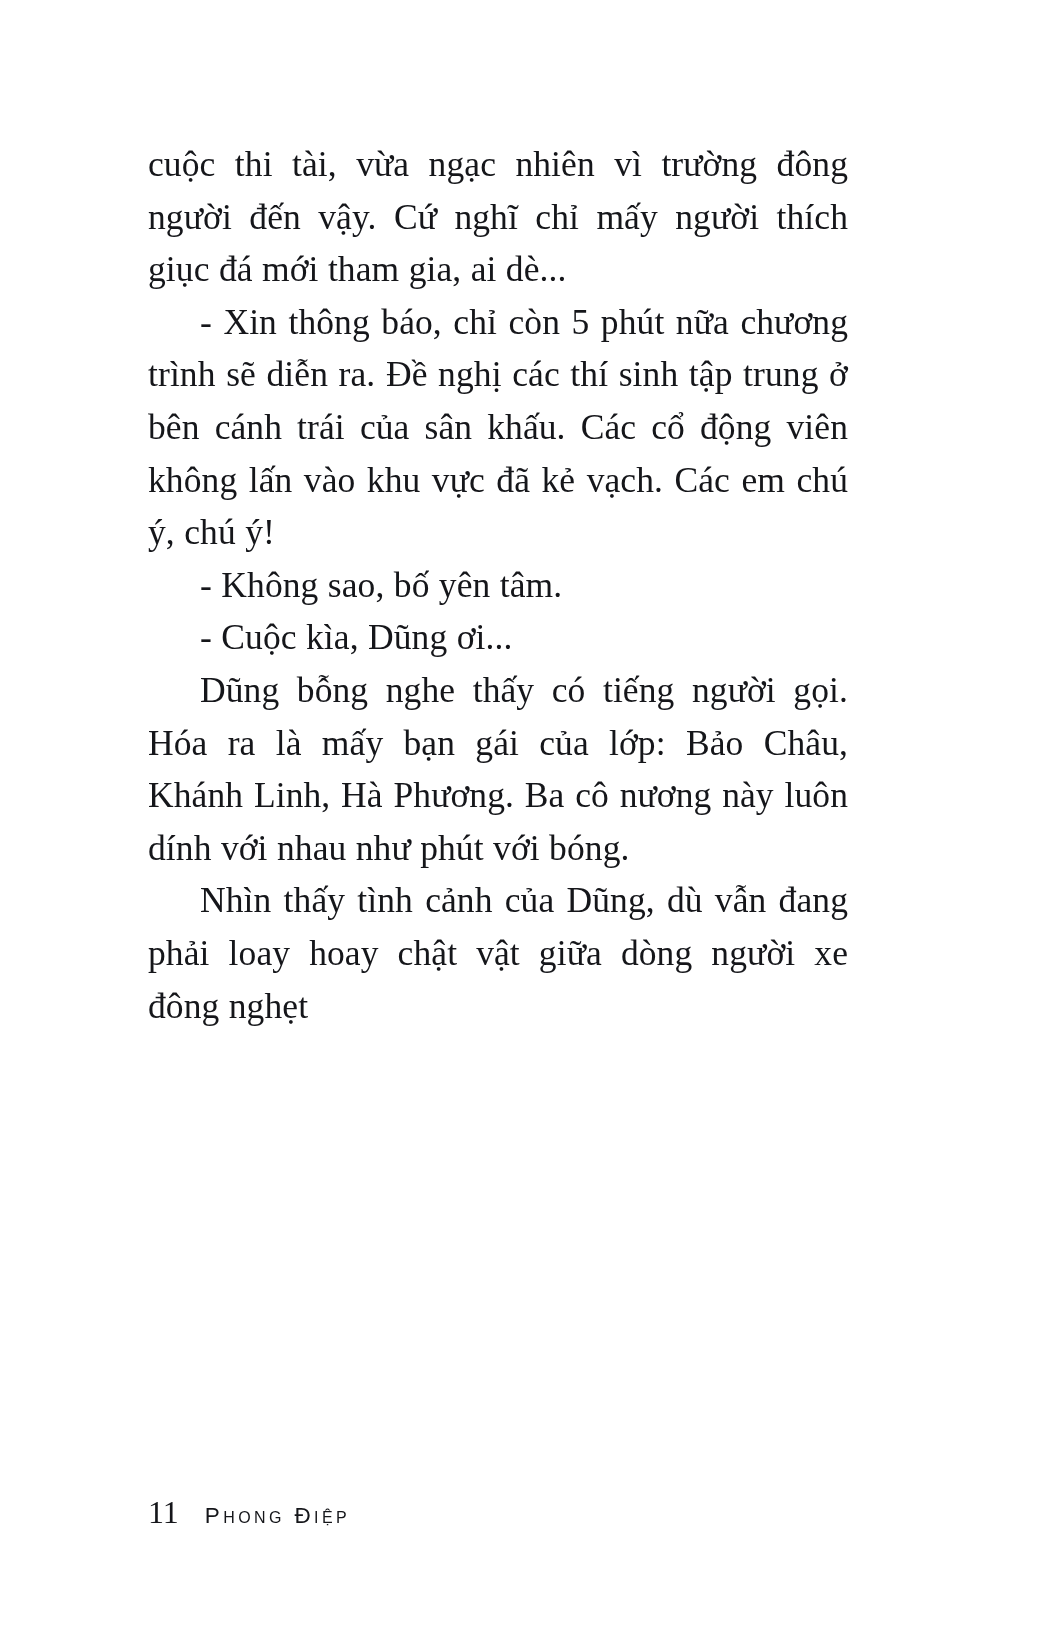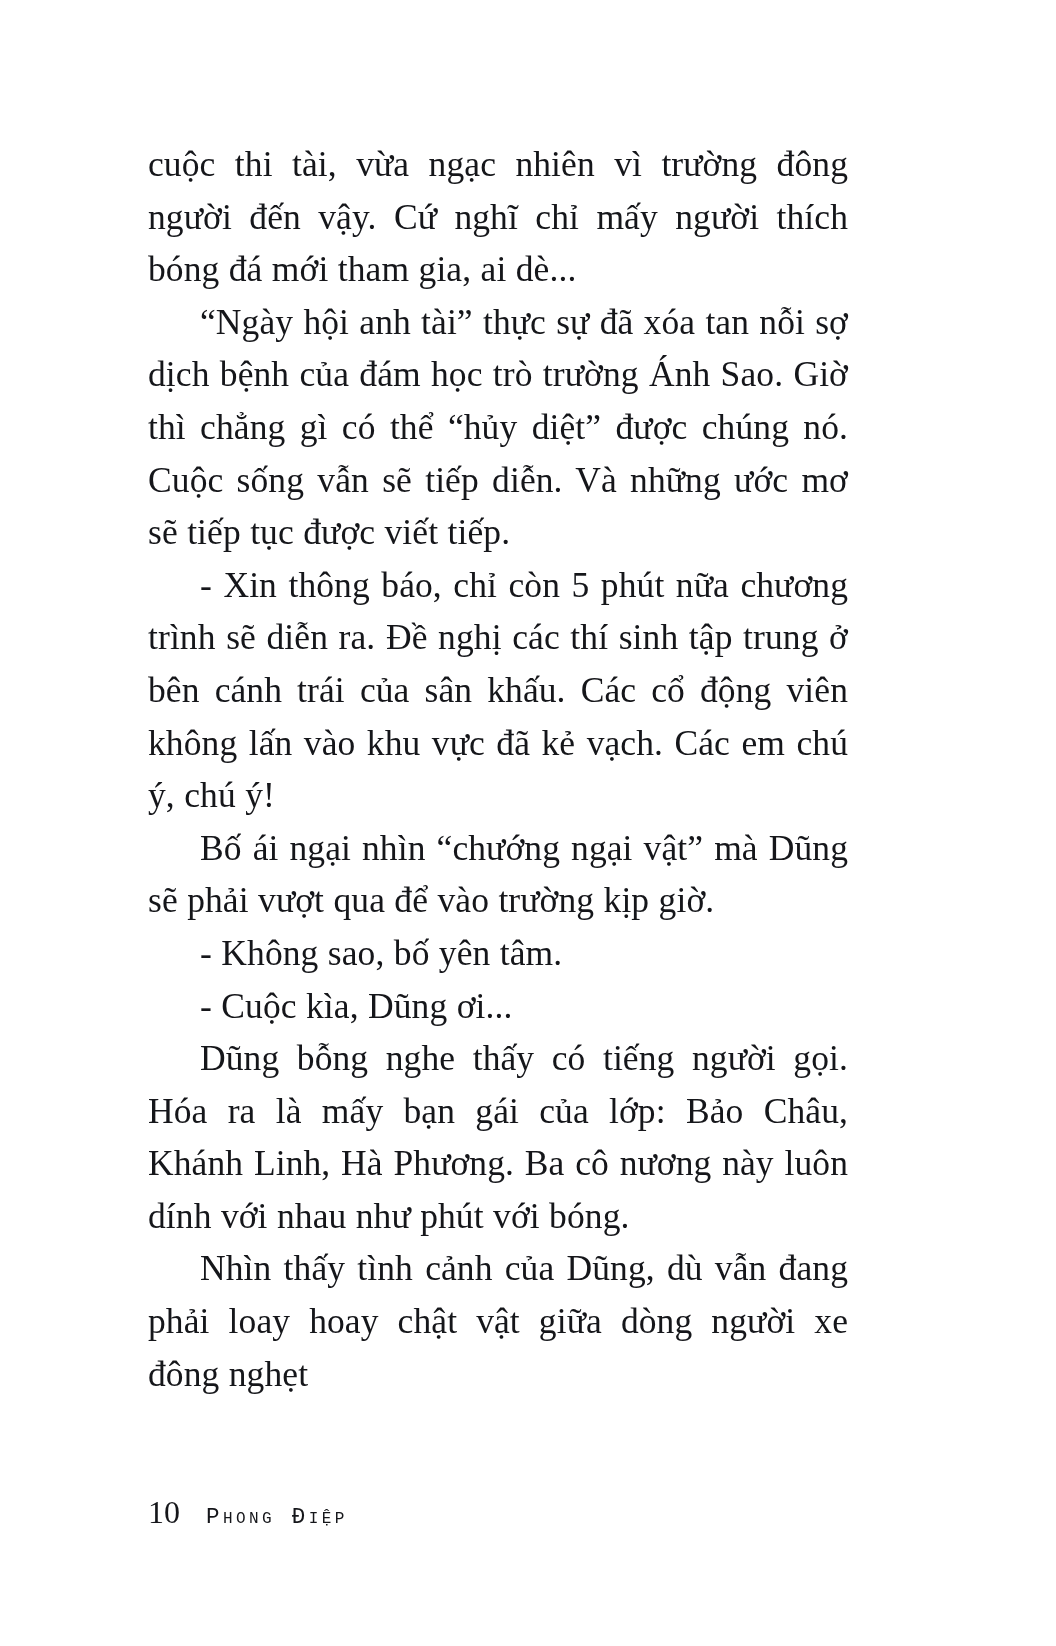--- a/index.html
+++ b/index.html
@@ -58,37 +58,35 @@
     line-height: 1;
     color: #15161a;
     font-family: "Liberation Serif", "DejaVu Serif", serif;
   }
   .running-head {
     font-size: 22.5px;
     line-height: 1;
     color: #15161a;
     letter-spacing: 3.4px;
     font-variant: small-caps;
-    font-family: Liberation Mono, monospace;
+    font-family: Liberation Sans, sans-serif;
   }
 </style>
 </head>
 <body>
 
 <div class="page">
 
   <div class="text-block">
-    <p class="para first">cuộc thi tài, vừa ngạc nhiên vì trường đông người đến vậy. Cứ nghĩ chỉ mấy người thích bóng đá mới tham gia, ai dè...</p>
-    <p class="para">“Ngày hội anh tài” thực sự đã xóa tan nỗi sợ dịch bệnh của đám học trò trường Ánh Sao. Giờ thì chẳng gì có thể “hủy diệt” được chúng nó. Cuộc sống vẫn sẽ tiếp diễn. Và những ước mơ sẽ tiếp tục được viết tiếp.</p>
+    <p class="para first">cuộc thi tài, vừa ngạc nhiên vì trường đông người đến vậy. Cứ nghĩ chỉ mấy người thích giục đá mới tham gia, ai dè...</p>
     <p class="para">- Xin thông báo, chỉ còn 5 phút nữa chương trình sẽ diễn ra. Đề nghị các thí sinh tập trung ở bên cánh trái của sân khấu. Các cổ động viên không lấn vào khu vực đã kẻ vạch. Các em chú ý, chú ý!</p>
-    <p class="para">Bố ái ngại nhìn “chướng ngại vật” mà Dũng sẽ phải vượt qua để vào trường kịp giờ.</p>
     <p class="para">- Không sao, bố yên tâm.</p>
     <p class="para">- Cuộc kìa, Dũng ơi...</p>
     <p class="para">Dũng bỗng nghe thấy có tiếng người gọi. Hóa ra là mấy bạn gái của lớp: Bảo Châu, Khánh Linh, Hà Phương. Ba cô nương này luôn dính với nhau như phút với bóng.</p>
     <p class="para">Nhìn thấy tình cảnh của Dũng, dù vẫn đang phải loay hoay chật vật giữa dòng người xe đông nghẹt</p>
   </div>
 
   <div class="footer">
-    <span class="folio">10</span>
+    <span class="folio">11</span>
     <span class="running-head">Phong Điệp</span>
   </div>
 
 </div>
 
 </body></html>

